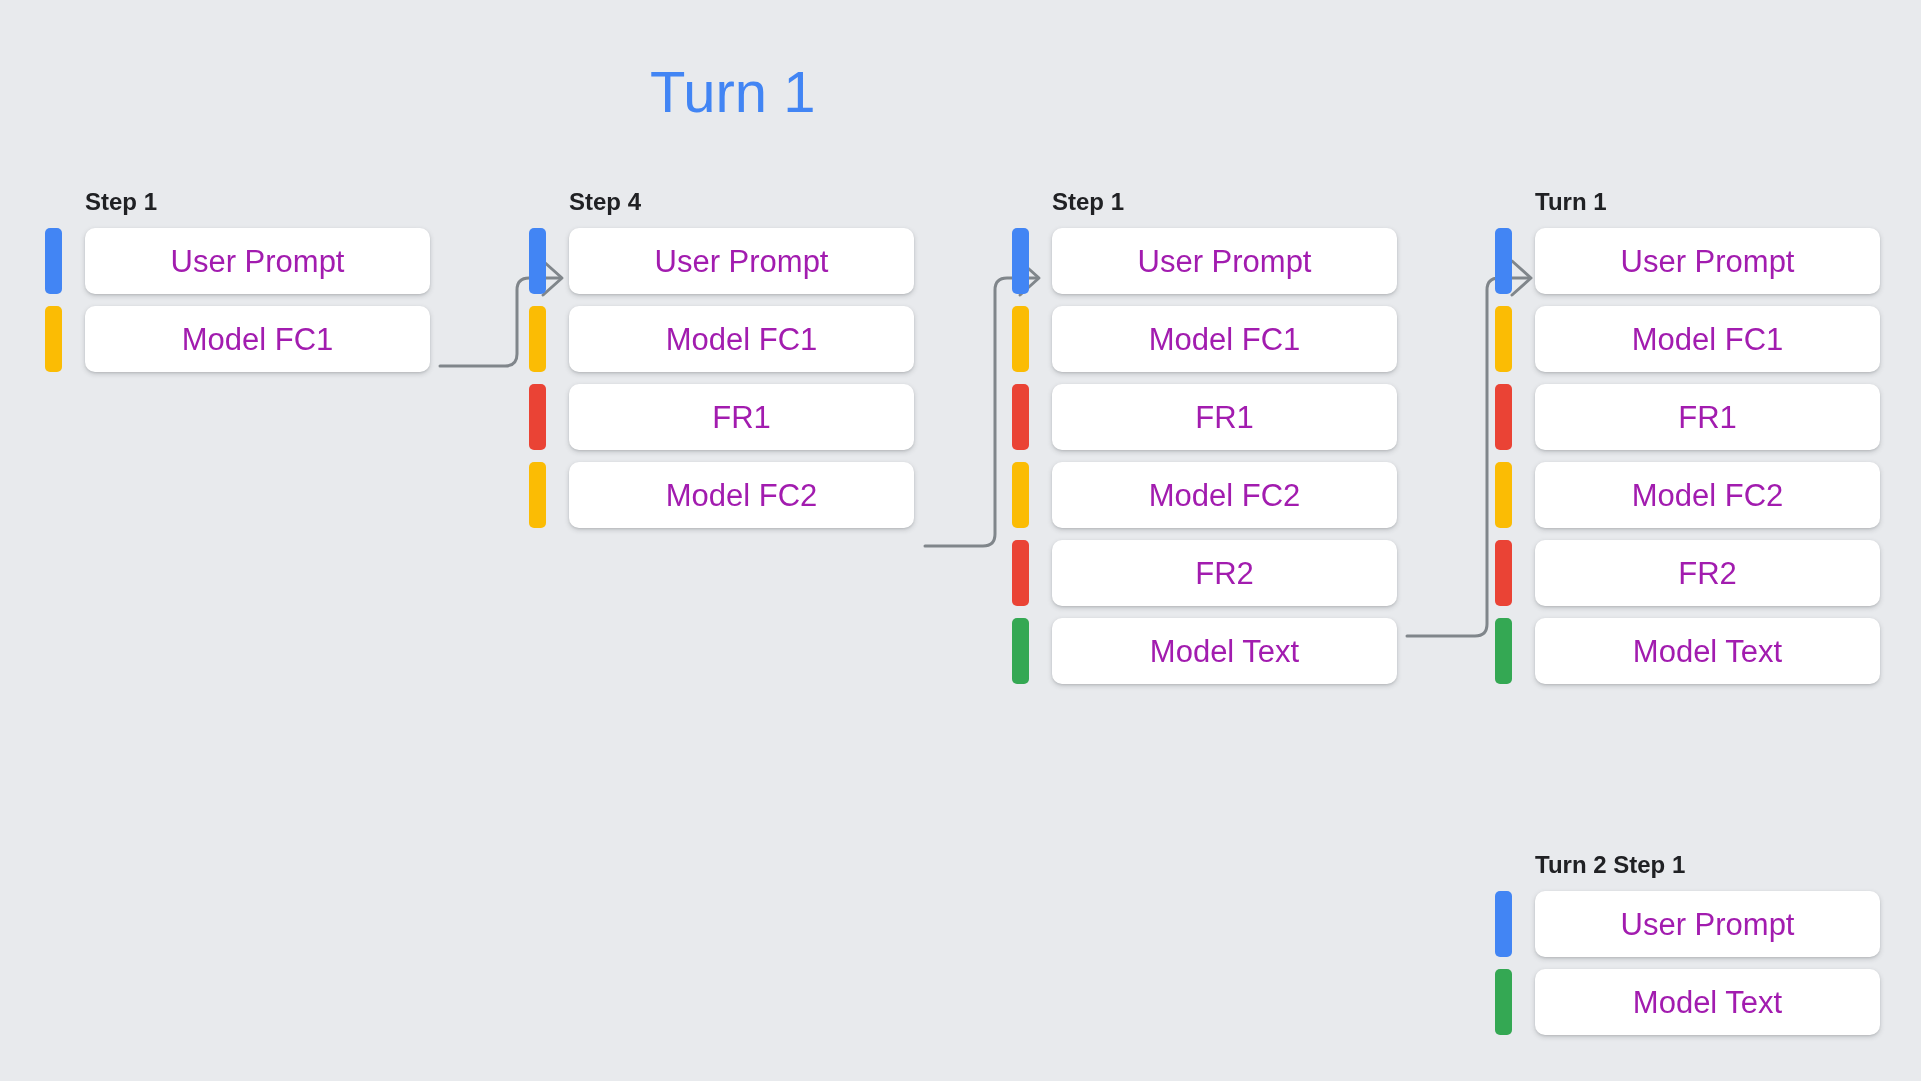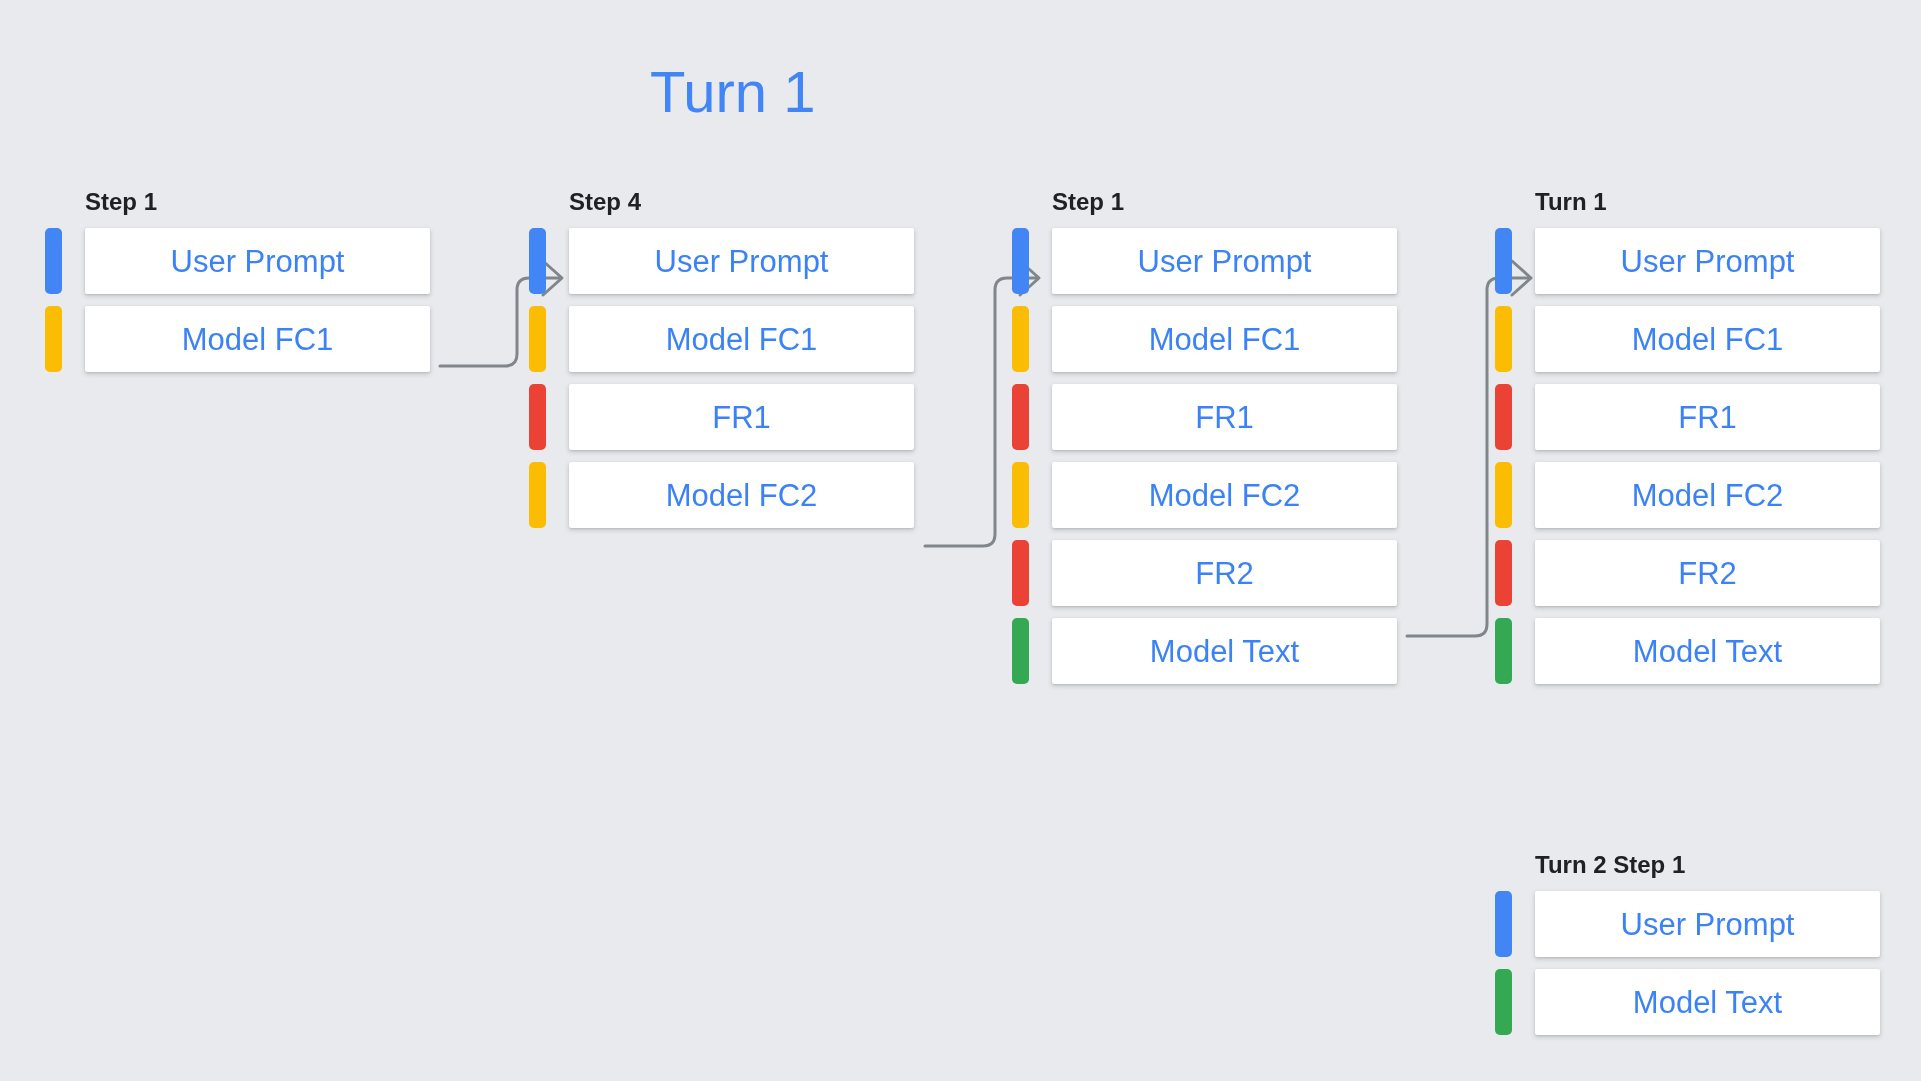--- a/index.html
+++ b/index.html
@@ -47,27 +47,27 @@
     border-radius:5px;
     flex:0 0 auto;
     align-self:center;
     height:66px;
   }
 
   .card{
     flex:1 1 auto;
     margin-left:23px;
     background:#FFFFFF;
-    border-radius:2px;
+    border-radius:10px;
     box-shadow:0 2px 5px rgba(60,64,67,0.22), 0 1px 2px rgba(60,64,67,0.12);
     display:flex;
     align-items:center;
     justify-content:center;
     font-size:31px;
-    color:#3b82f6;
+    color:#a21caf;
     line-height:1;
     white-space:nowrap;
   }
 
   #connectors{
     position:absolute;
     left:0;top:0;
     width:1921px;height:1081px;
     pointer-events:none;
   }

